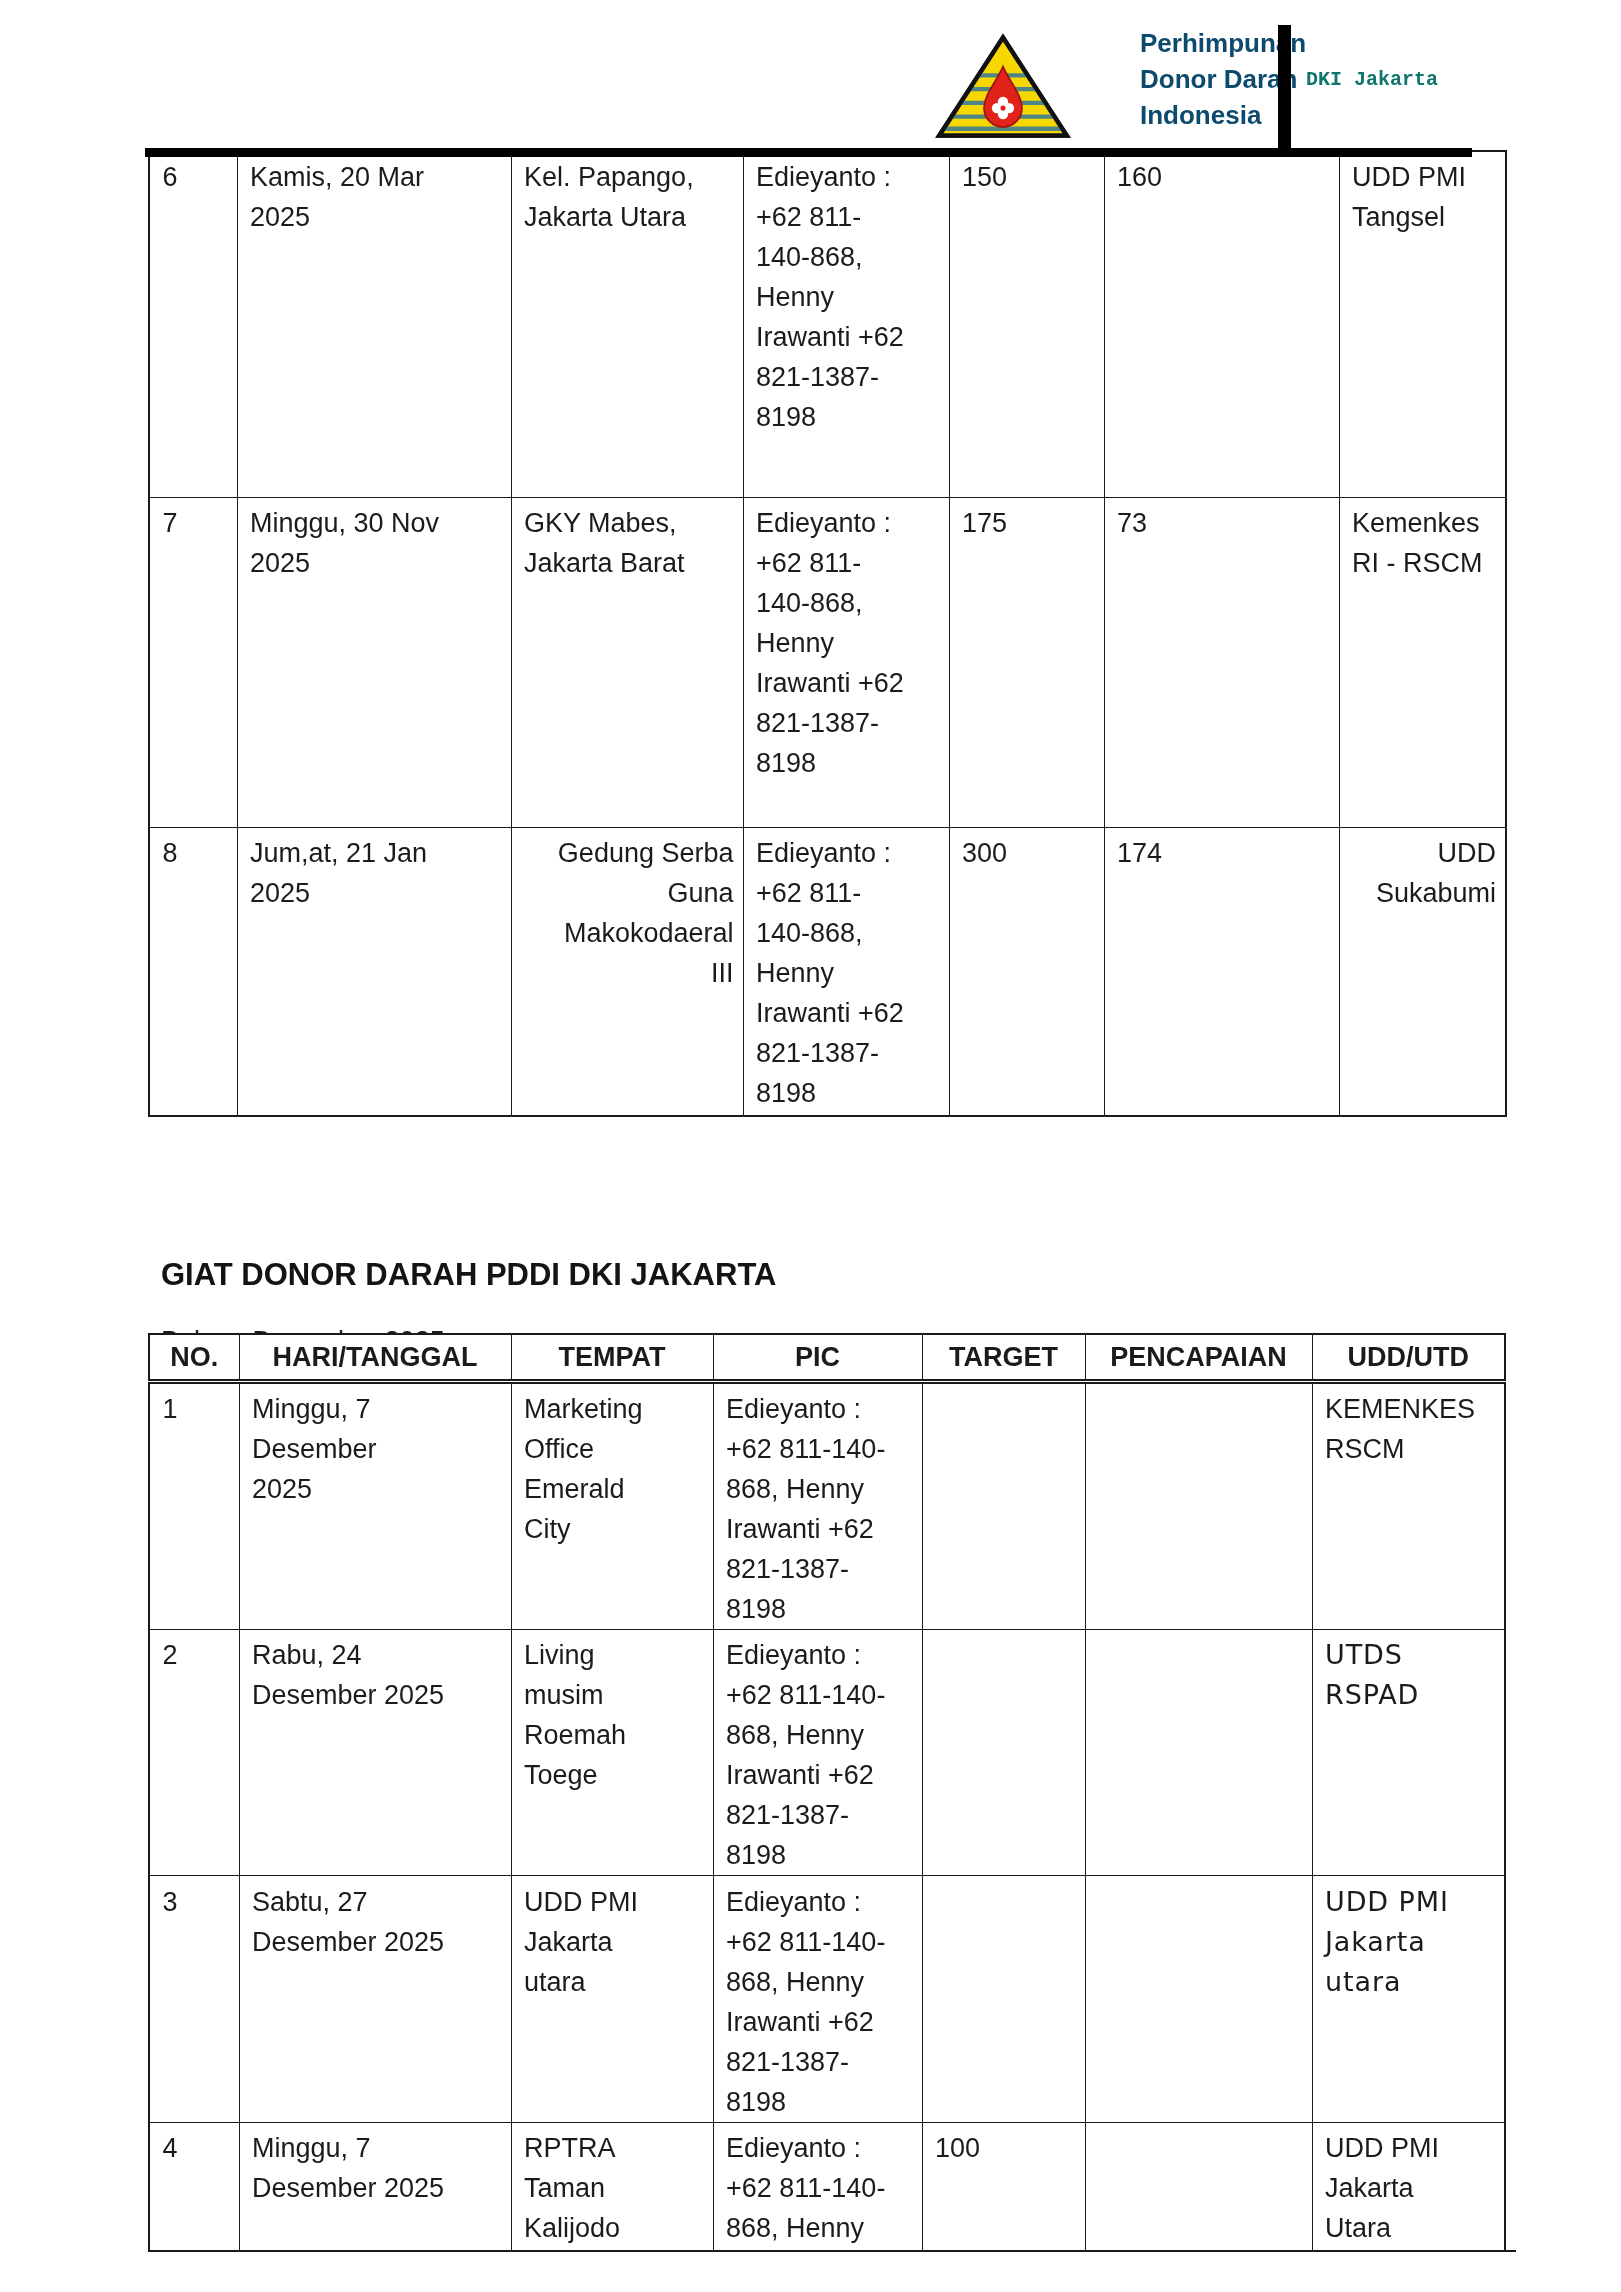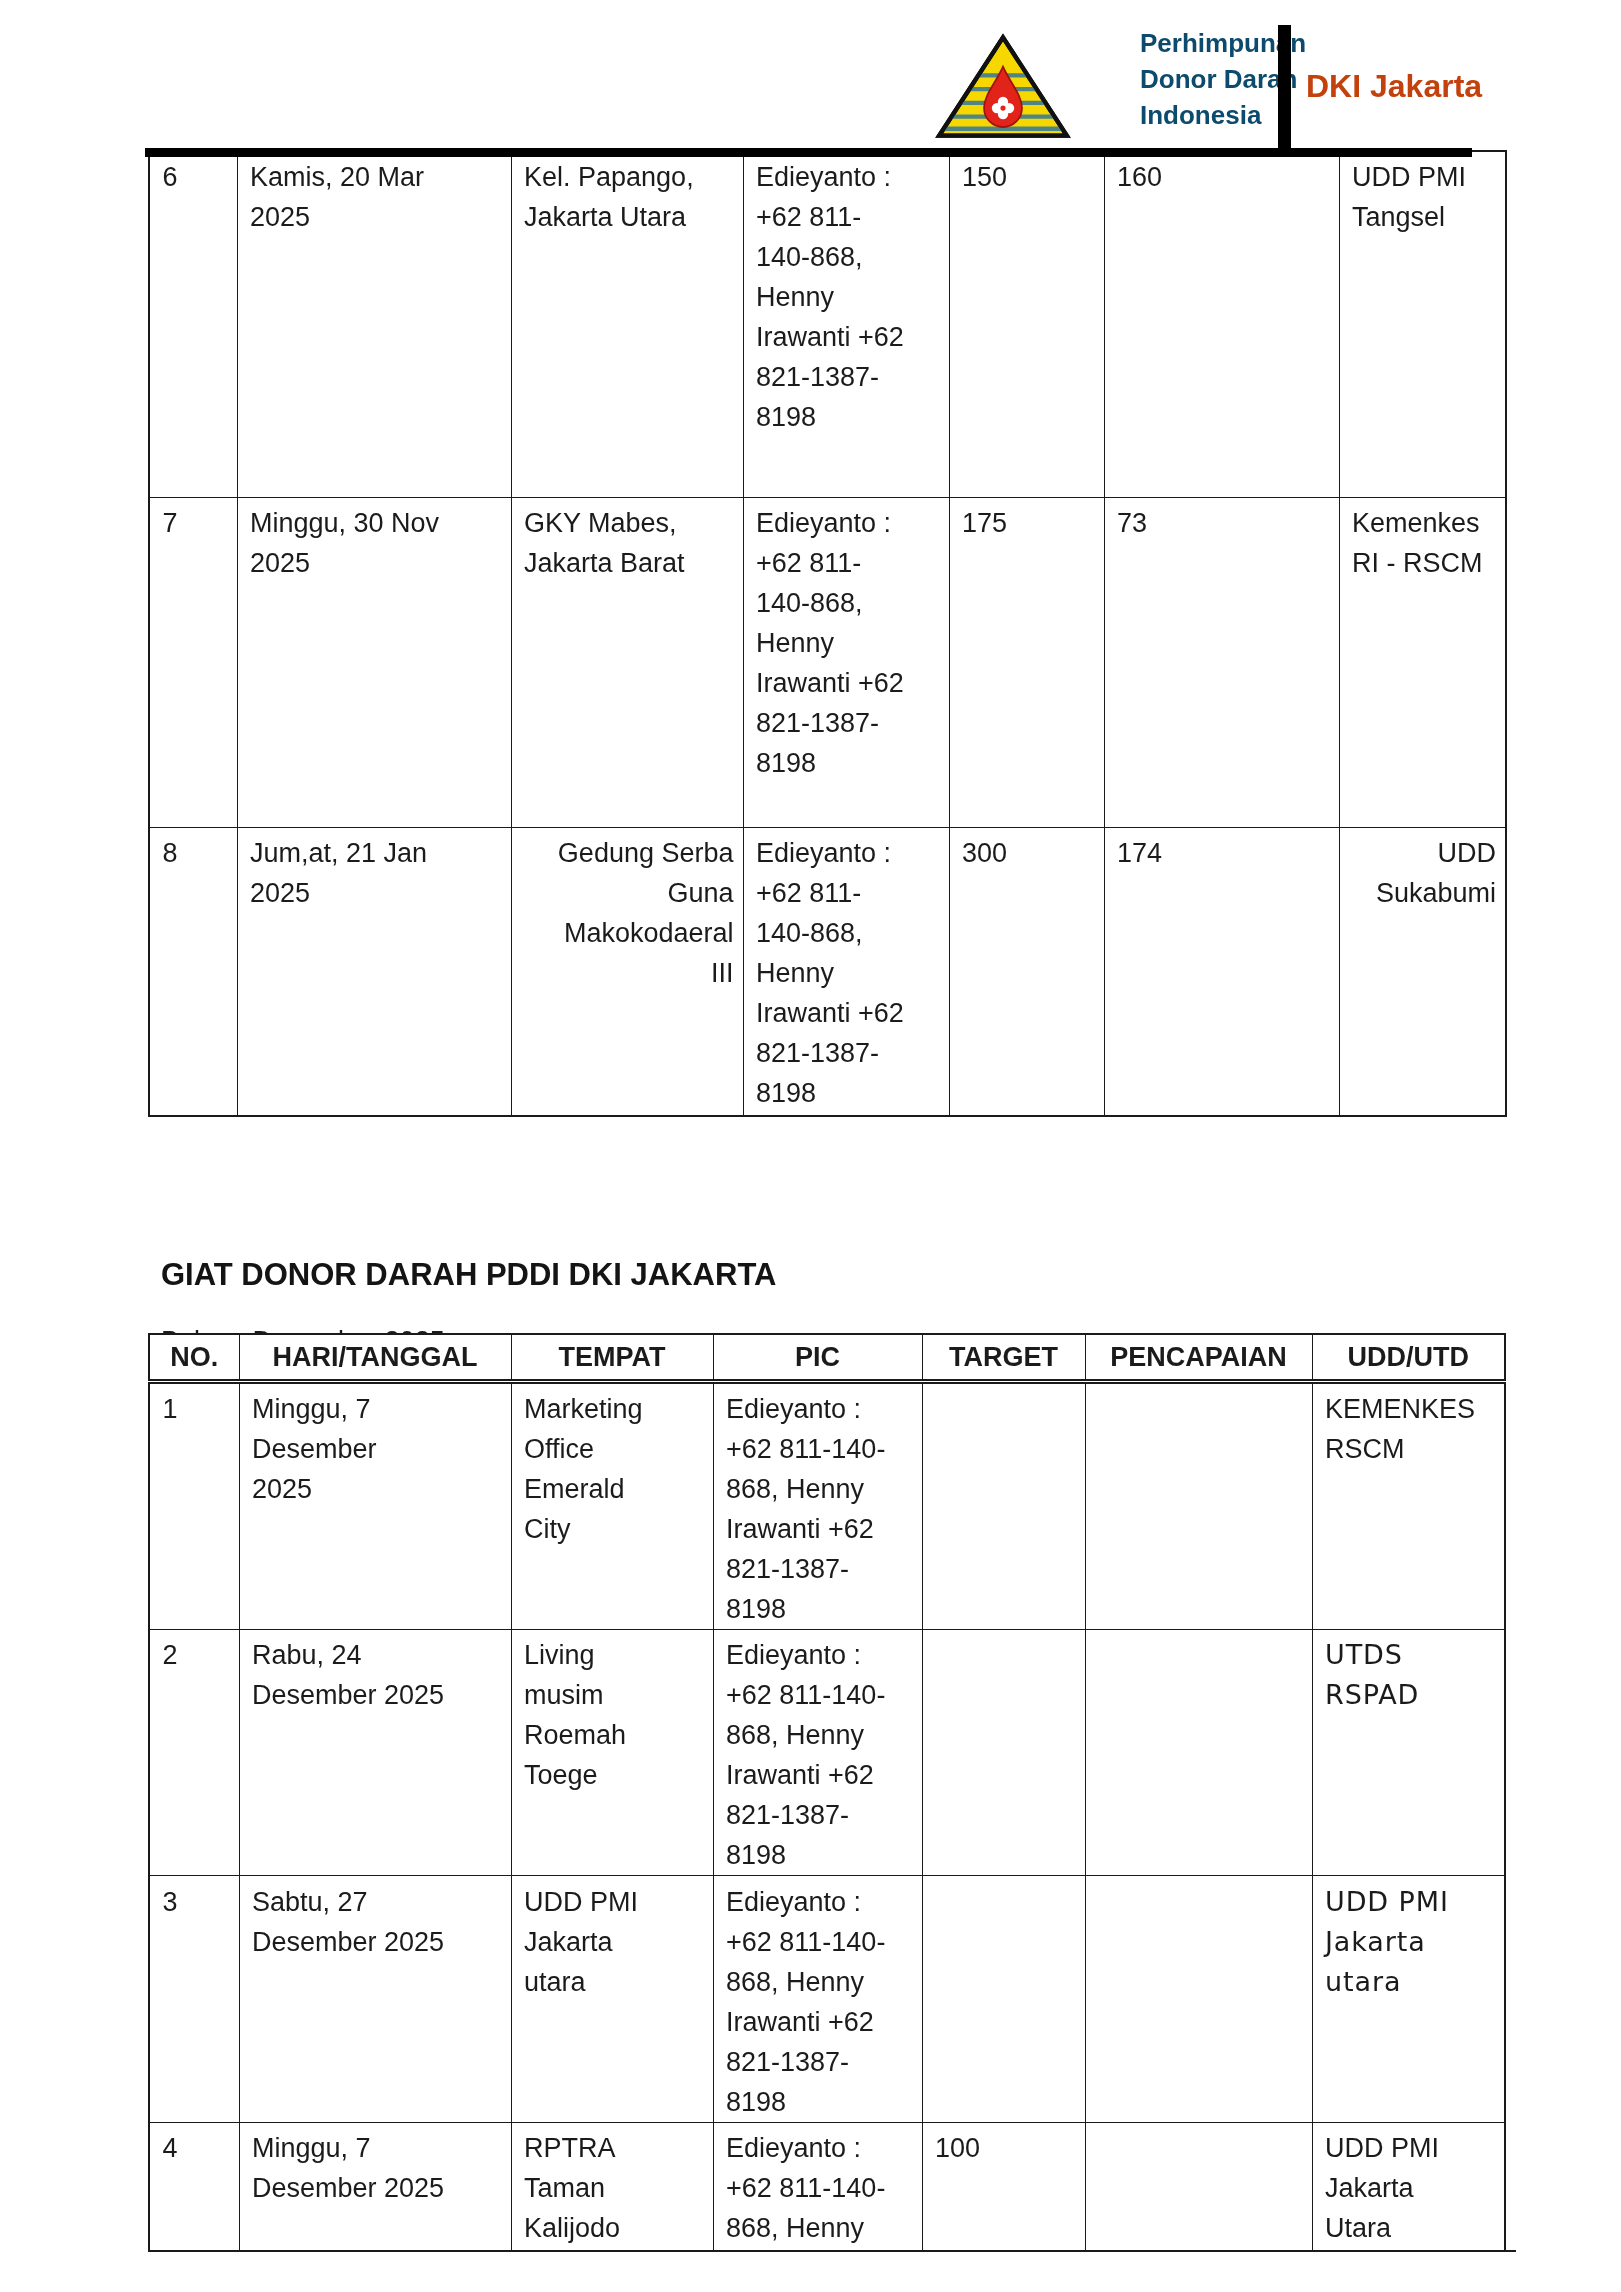--- a/index.html
+++ b/index.html
@@ -11,21 +11,21 @@
   
   .logo-triangle { position:absolute; left:934px; top:32px; width:138px; height:109px; }
   .logo-orgname  {
     position:absolute; left:1140px; top:25px; width:206px;
     font-size:26px; font-weight:bold; line-height:36px; color:#0c4a6e;
     white-space:pre-line;
   }
   .logo-bar { position:absolute; left:1278px; top:25px; width:13.4px; height:128px; background:#000; }
   .logo-region {
     position:absolute; left:1306px; top:68px;
-    font-size:32px; font-weight:bold; color:#c2410c;
+    font-size:20px; font-weight:bold; color:#0f766e;font-family:Liberation Mono, monospace;
   }
   
   .tbl { border-collapse:collapse; table-layout:fixed; background:#fff; }
   .tbl, .tbl td, .tbl th { border:1.8px solid #1a1a1a; }
   .tbl { border-width:2.7px; }
   .tbl td, .tbl th {
     vertical-align:top; padding:5.4px 9px 0 12.5px;
     font-size:27px; line-height:40px; overflow:hidden;
   }
   .ml { white-space:pre-line; }

